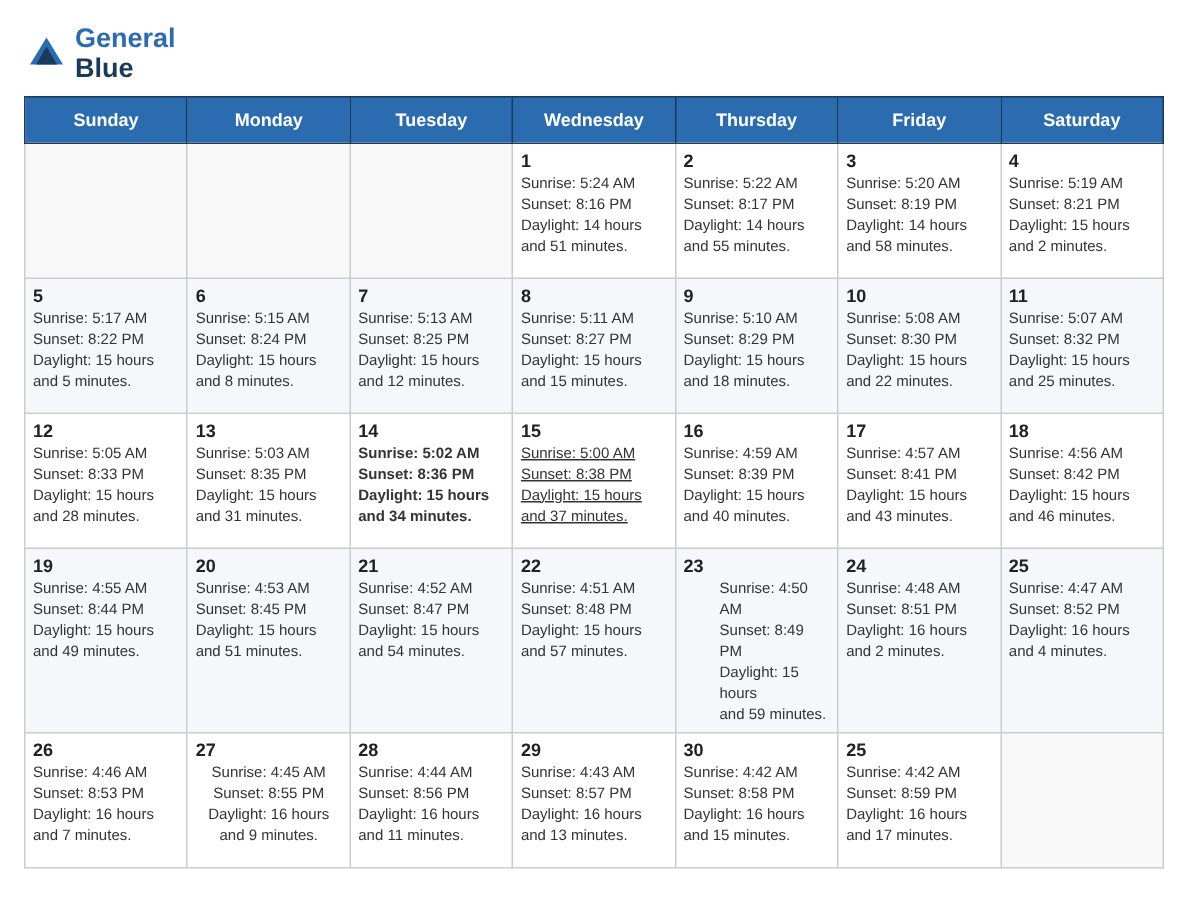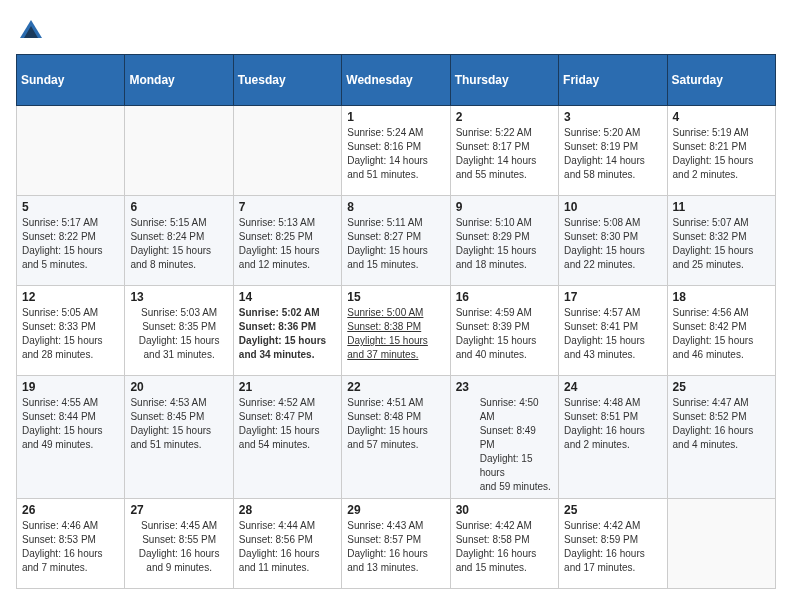--- a/index.html
+++ b/index.html
@@ -49,22 +49,22 @@
     table {
       width: 100%;
       border-collapse: collapse;
       table-layout: fixed;
     }
     thead th {
       background: #2b6cb0;
       color: #fff;
       font-size: 12px;
       font-weight: bold;
-      padding: 18px 4px;
-      text-align: left;
+      padding: 8px 4px;
+      text-align: center;
       border: 1px solid #1a3a5c;
     }
     tbody td {
       border: 1px solid #ccc;
       vertical-align: top;
       padding: 4px 5px;
       font-size: 10.5px;
       color: #222;
       height: 90px;
       background: #fff;
@@ -88,20 +88,24 @@
   </style>
 </head>
 <body>
 
 <div class="header">
   <div class="logo">
     <svg class="logo-icon" viewBox="0 0 30 30">
       <polygon points="15,4 26,22 4,22" fill="#2b6cb0"></polygon>
       <polygon points="15,10 22,22 8,22" fill="#1a3a5c"></polygon>
     </svg>
+    <div class="logo-text">
+      <div><span>General</span></div>
+      <div>Blue</div>
+    </div>
   </div>
   <div class="title-block">
     <div class="calendar-title"></div>
     <div class="calendar-subtitle"></div>
   </div>
 </div>
 
 <table>
   <thead>
     <tr id="header-row">
@@ -202,21 +206,21 @@
       <tr>
         <td>
           <div class="day-number">12</div>
           <div class="day-info" style="white-space: pre-line;">Sunrise: 5:05 AM
 Sunset: 8:33 PM
 Daylight: 15 hours
 and 28 minutes.</div>
         </td>
         <td>
           <div class="day-number">13</div>
-          <div class="day-info" style="white-space: pre-line; text-align: center;">Sunrise: 5:03 AM
+          <div class="day-info" style="white-space: pre-line;">Sunrise: 5:03 AM
 Sunset: 8:35 PM
 Daylight: 15 hours
 and 31 minutes.</div>
         </td>
         <td>
           <div class="day-number">14</div>
           <div class="day-info" style="white-space: pre-line; font-weight: bold;">Sunrise: 5:02 AM
 Sunset: 8:36 PM
 Daylight: 15 hours
 and 34 minutes.</div>

